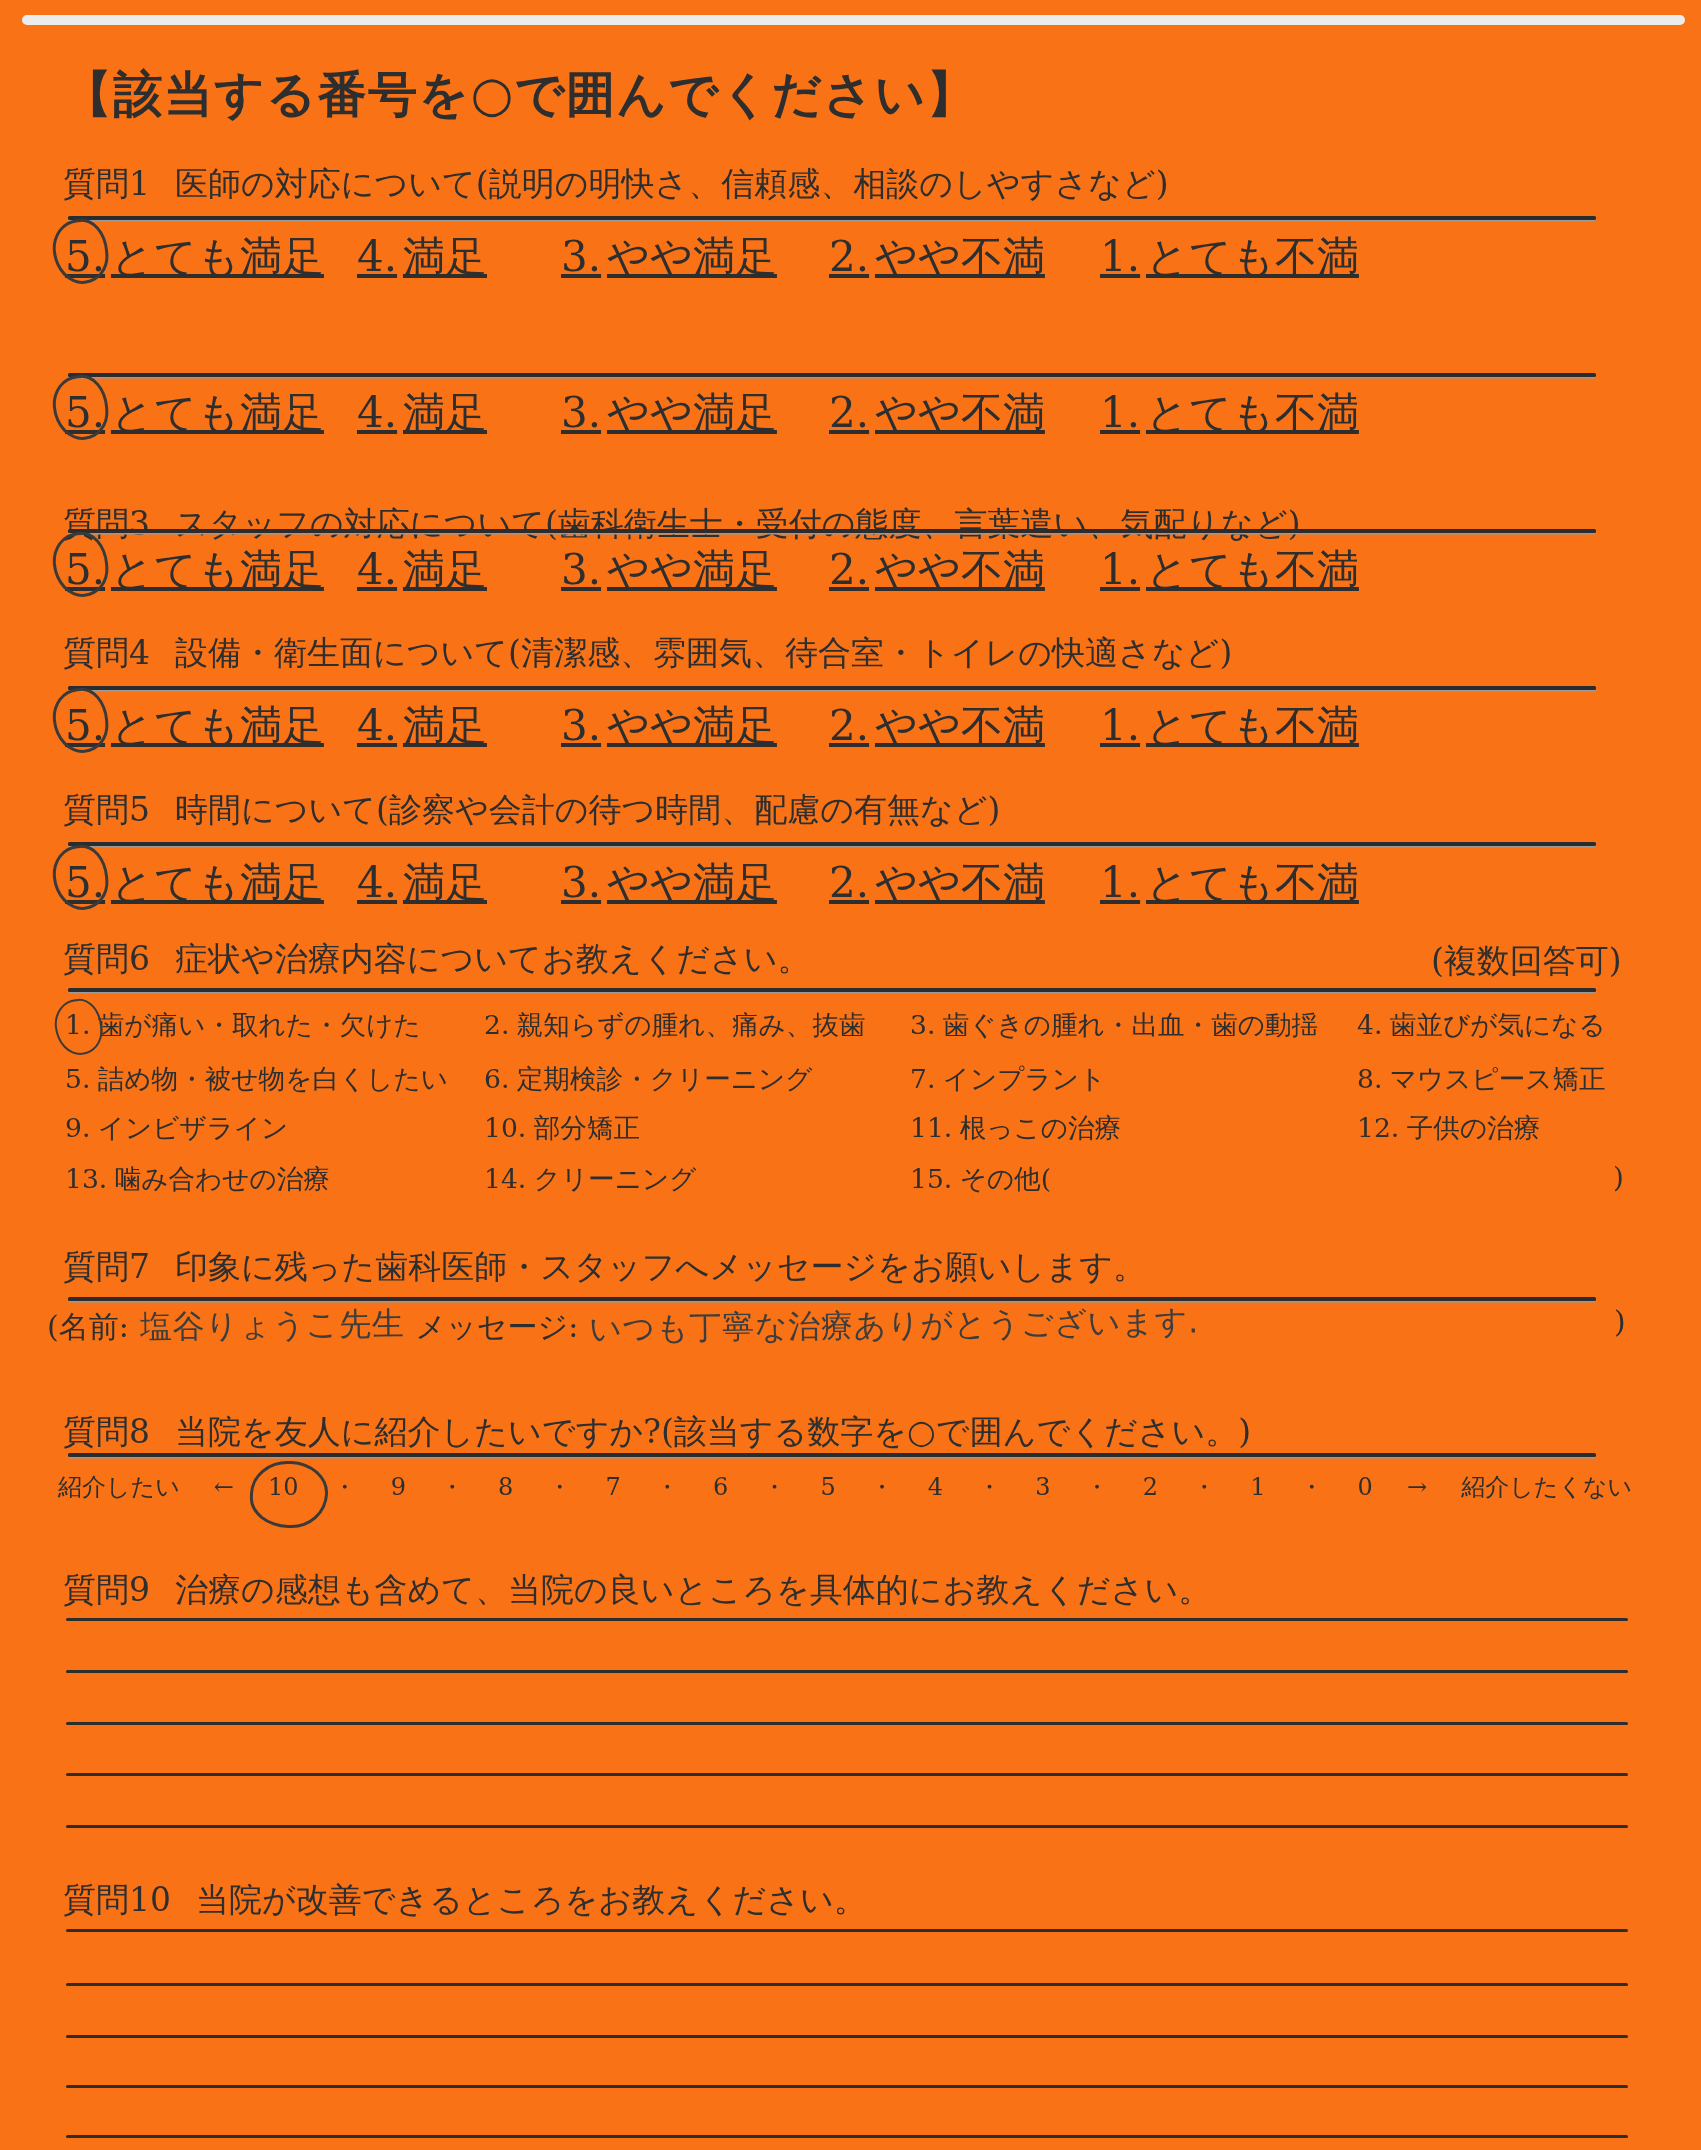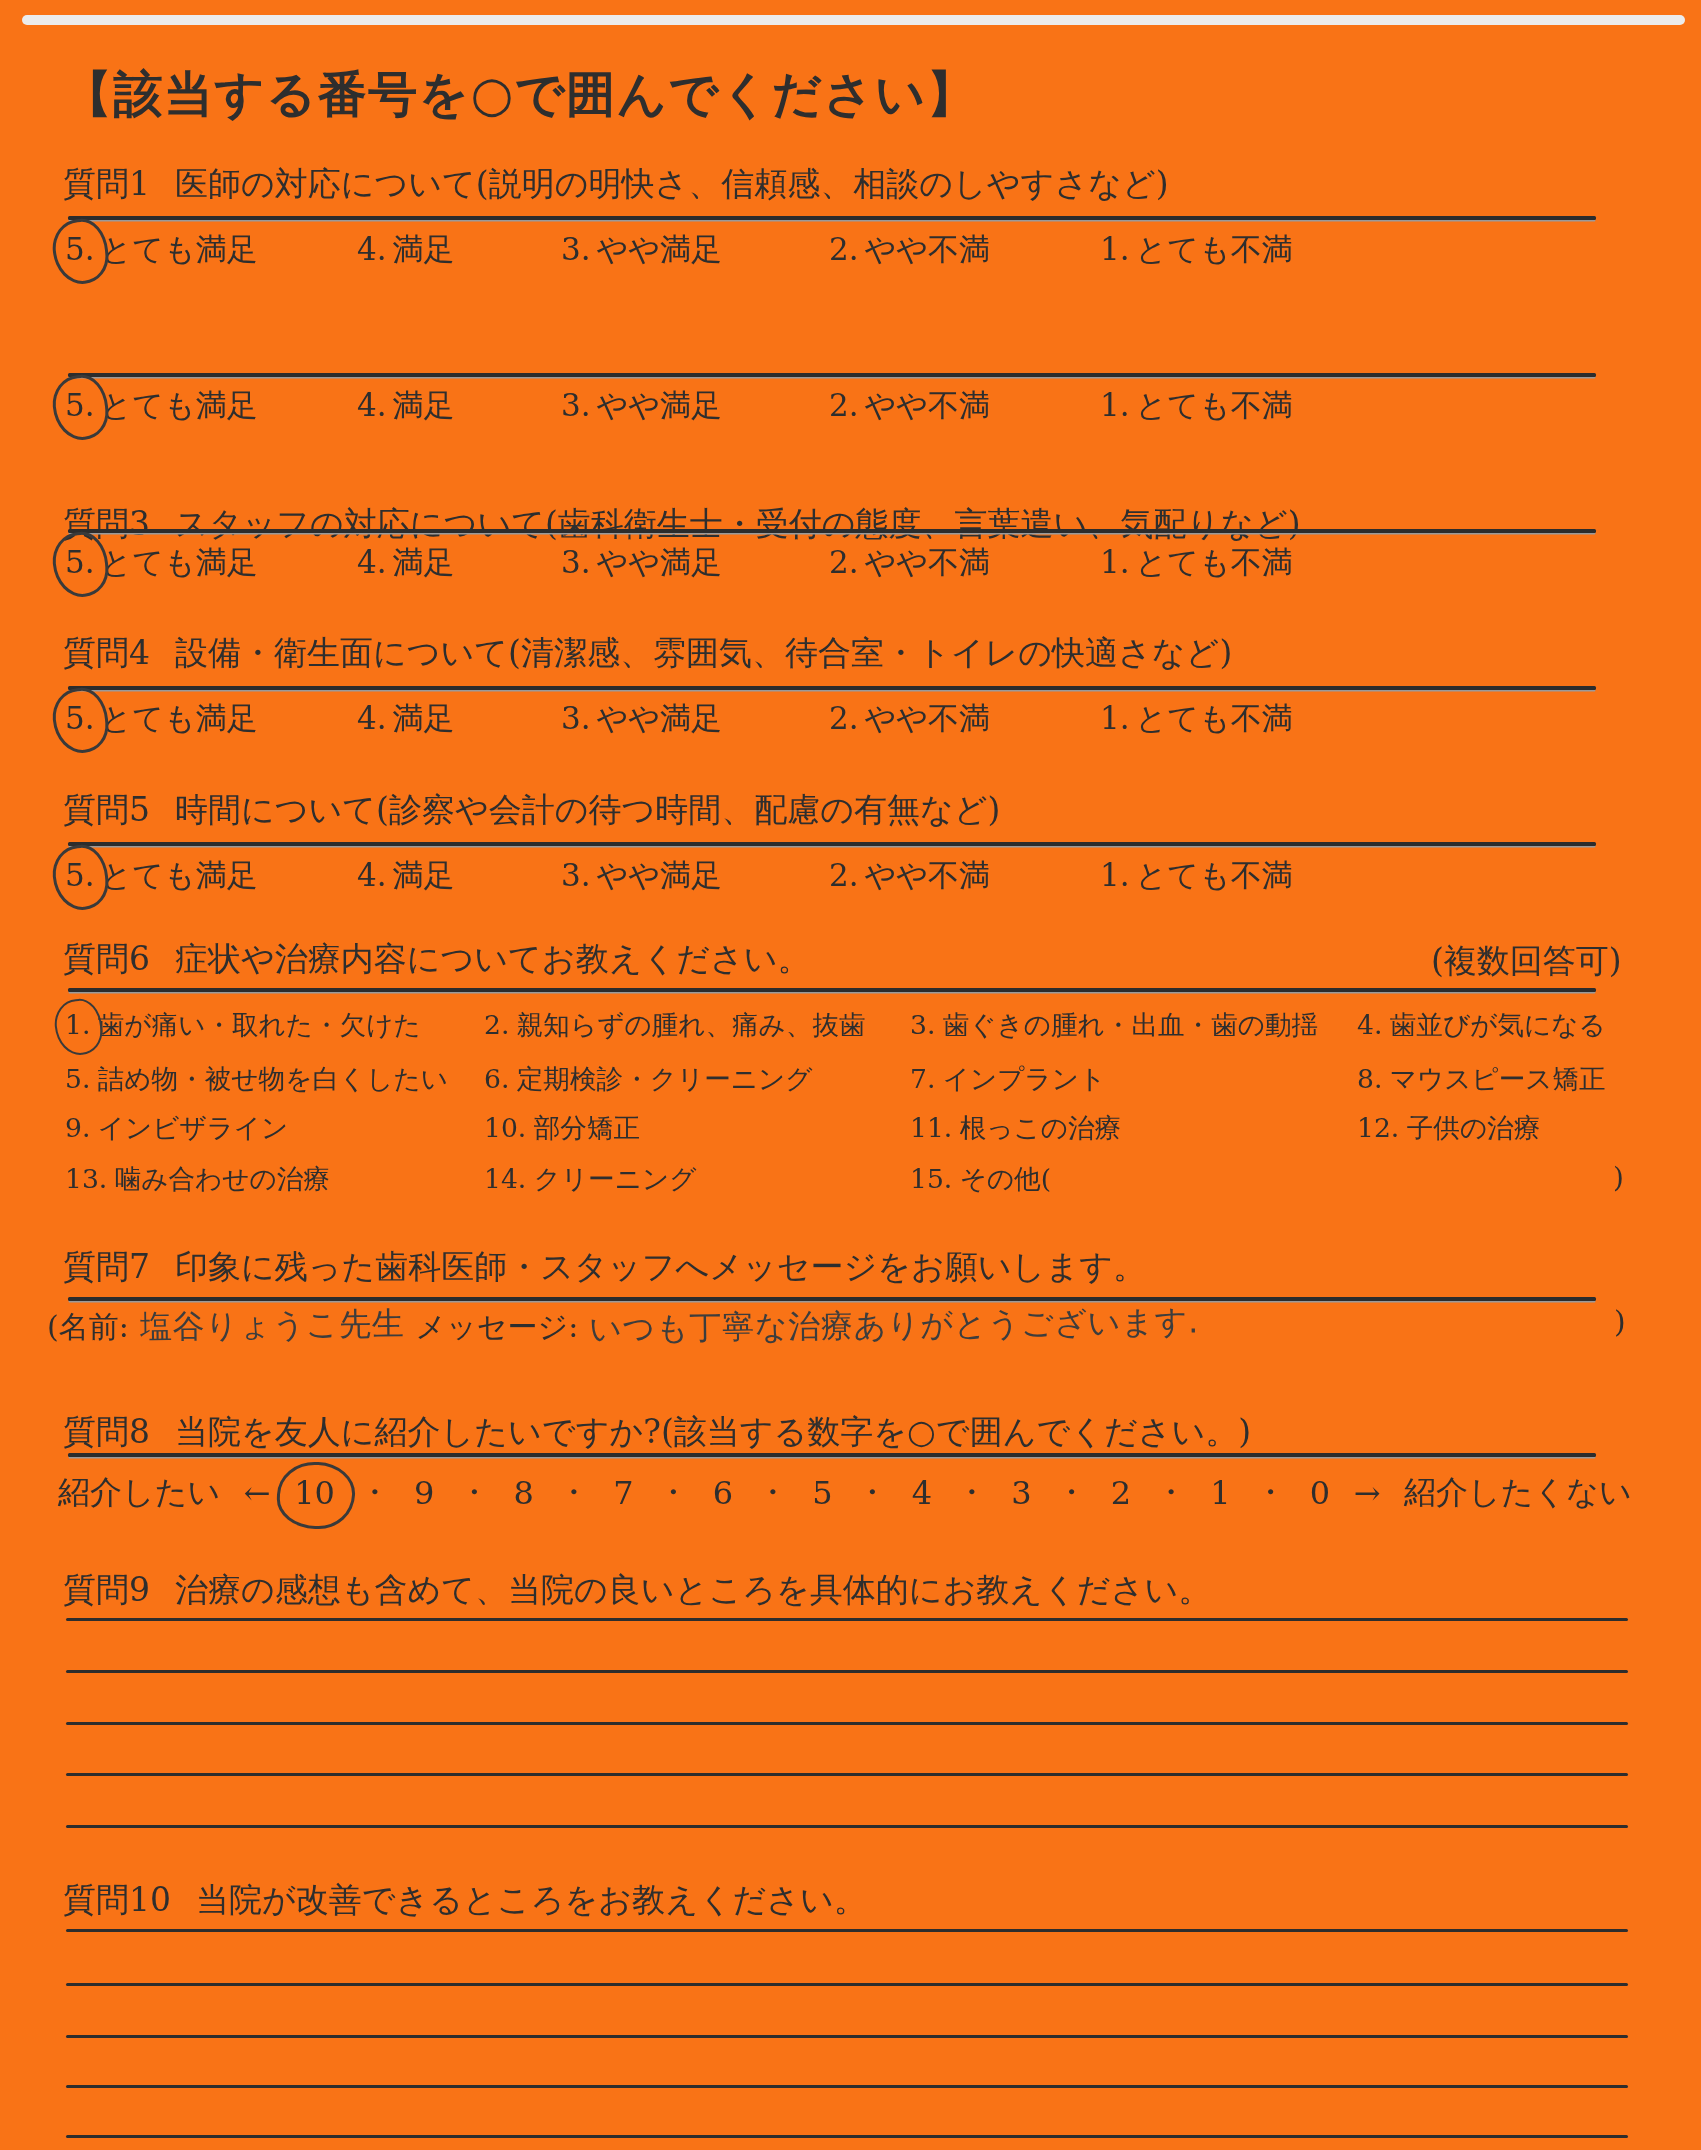--- a/index.html
+++ b/index.html
@@ -7,35 +7,35 @@
     position:relative;width:1701px;height:2151px;background:#f97316;
     font-family:"DejaVu Serif","Liberation Serif",serif;color:#2e2e2e;overflow:hidden;
   }
   .topband{position:absolute;left:22px;top:14.8px;width:1663px;height:10.3px;background:#ececec;border-radius:5.2px;}
   .title{position:absolute;left:63px;top:62px;margin:0;font-size:49px;font-weight:600;letter-spacing:1.5px;white-space:nowrap;}
   .qh{position:absolute;left:63px;font-size:33px;line-height:1.2;white-space:nowrap;font-weight:500;}
   .qlabel{margin-right:25px;}
   .qnote{position:absolute;left:1431px;font-size:33px;font-weight:500;white-space:nowrap;}
   .rule{position:absolute;left:68px;width:1528px;height:3.7px;background:#2c2c2c;border-radius:1.5px;box-shadow:0 2.2px 0 -0.7px #9a9a9a;}
   .opts{position:absolute;left:0;top:0;width:1701px;height:47px;}
-  .opt{position:absolute;font-size:31px;white-space:nowrap;}
+  .opt{position:absolute;font-size:42px;white-space:nowrap;text-decoration:underline;}
   .opt .num{margin-right:5.9px;}
   .sel-circle{
     position:absolute;left:-11.8px;top:-10.3px;width:49px;height:59px;
     border:3px solid #3a3a3a;border-radius:52% 48% 50% 55% / 48% 55% 45% 58%;
     transform:rotate(-5deg);pointer-events:none;
   }
   .q6item{position:absolute;font-size:26.6px;white-space:nowrap;}
   .q6item .num{margin-right:7.4px;}
   .q6item .sel-circle{left:-9.6px;top:-8px;width:43px;height:52px;border-width:2.6px;}
   .q6close{position:absolute;font-size:28px;}
   .q7row{position:absolute;left:47px;width:1587px;display:flex;align-items:flex-end;gap:11px;font-size:30px;white-space:nowrap;}
   .hand{font-family:"DejaVu Sans","Liberation Sans",sans-serif;color:#3d3d3d;font-size:32px;letter-spacing:0.7px;transform:rotate(-0.7deg);font-weight:400;}
   .paren-close{position:absolute;left:1614px;font-size:30px;}
-  .q8row{position:absolute;left:58px;width:1574px;display:flex;justify-content:space-between;align-items:center;font-size:32px;white-space:nowrap;}
+  .q8row{position:absolute;left:58px;width:1574px;display:flex;justify-content:space-between;align-items:center;font-size:24px;white-space:nowrap;}
   .q8num{position:relative;}
   .num10-wrap{position:relative;}
   .num10-circle{
     position:absolute;left:-17.7px;top:-11.8px;width:72px;height:61px;
     border:3px solid #3a3a3a;border-radius:50% 50% 48% 52% / 52% 48% 55% 45%;
     transform:rotate(2deg);pointer-events:none;
   }
   .wline{position:absolute;left:66px;width:1562px;height:3px;background:#2d2d2d;border-radius:1.5px;}
 </style>
 </head>

